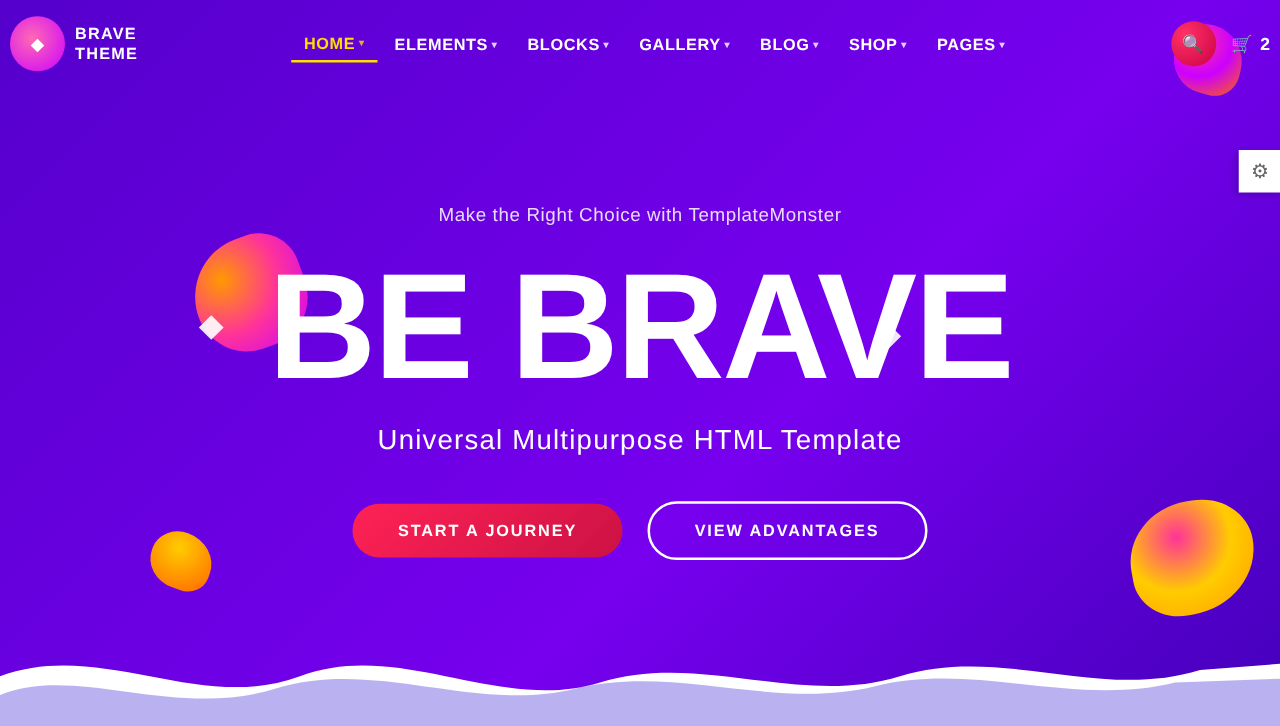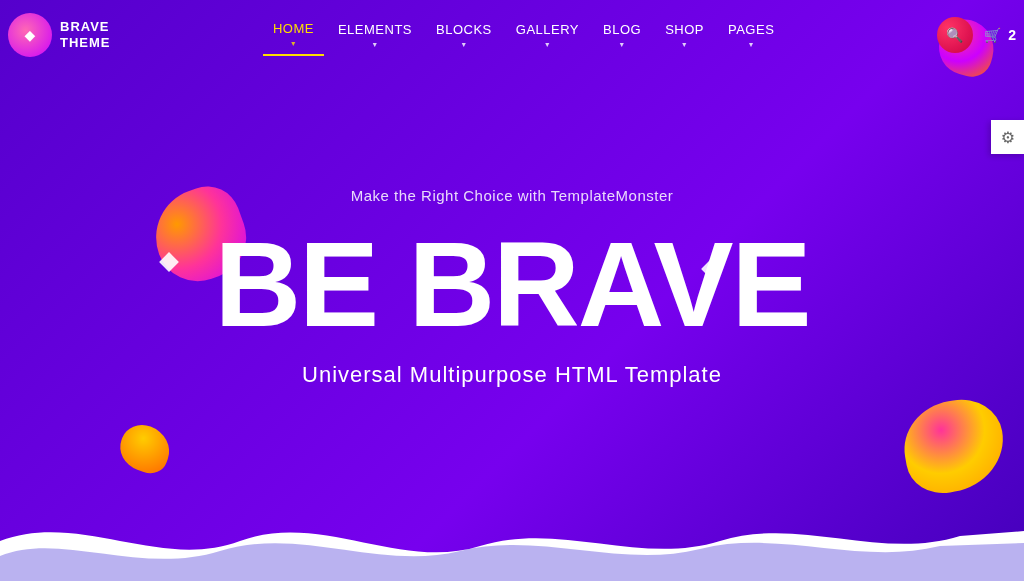--- a/index.html
+++ b/index.html
@@ -54,30 +54,29 @@
     }
 
     .nav {
       display: flex;
       align-items: center;
       gap: 4px;
     }
     .nav-item {
       color: white;
       font-size: 13px;
-      font-weight: 400;
+      font-weight: 700;
       padding: 6px 10px;
       cursor: pointer;
       display: flex;
       align-items: center;
       gap: 3px;
       text-transform: uppercase;
       letter-spacing: 0.5px;
       text-decoration: none;
-      flex-direction: column;
     }
     .nav-item.active {
       color: #ffdd00;
       border-bottom: 2px solid #ffdd00;
     }
     .nav-item .chevron {
       font-size: 8px;
       opacity: 0.8;
     }
 
@@ -335,20 +334,24 @@
         <span>🛒</span>
         <span class="cart-count">2</span>
       </div>
     </div>
   </div>
 
   <p class="hero-subtitle">Make the Right Choice with TemplateMonster</p>
   <h1 class="hero-title">BE BRAVE</h1>
   <p class="hero-desc">Universal Multipurpose HTML Template</p>
 
+  <div class="hero-buttons">
+    <button class="btn-primary">START A JOURNEY</button>
+    <button class="btn-secondary">VIEW ADVANTAGES</button>
+  </div>
 
   <div class="settings-panel">
     <span>⚙</span>
   </div>
 
   <div class="wave-bottom">
     <svg viewBox="0 0 1024 80" preserveAspectRatio="none" xmlns="http://www.w3.org/2000/svg">
       <path d="M0,40 C80,10 160,70 240,40 C320,10 400,70 480,45 C560,20 640,65 720,40 C800,15 880,60 960,35 L1024,30 L1024,80 L0,80 Z" fill="white"></path>
       <path d="M0,55 C60,30 140,75 220,50 C300,25 380,70 460,50 C540,30 620,68 700,48 C780,28 860,65 940,45 L1024,42 L1024,80 L0,80 Z" fill="#1a00cc" opacity="0.3"></path>
     </svg>

